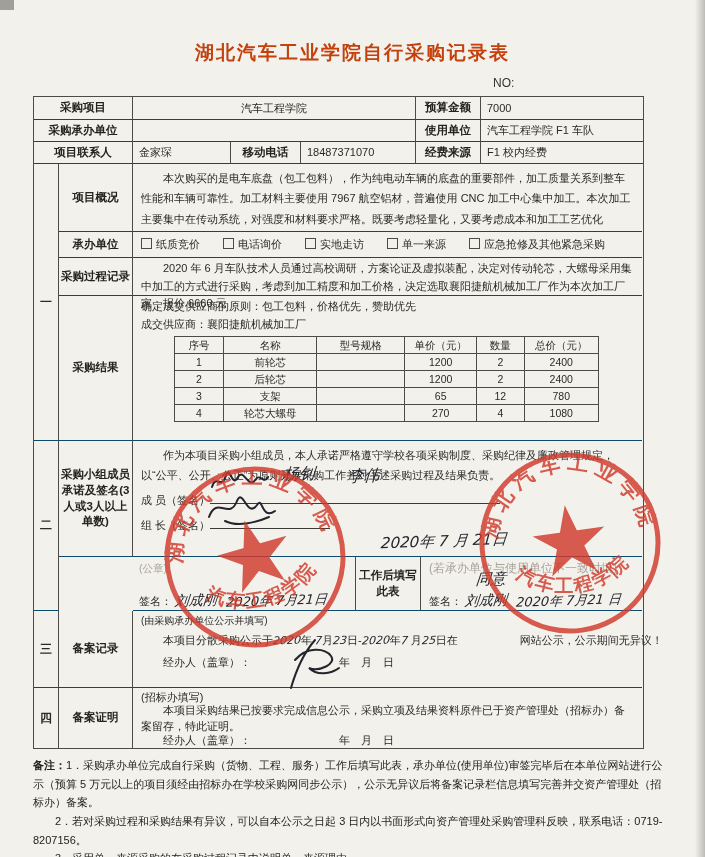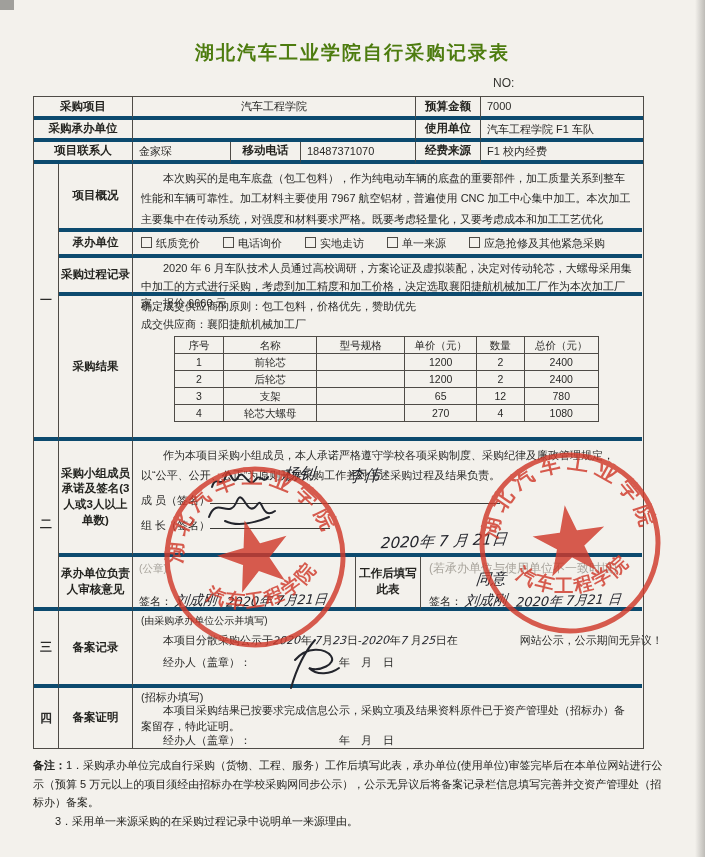--- a/index.html
+++ b/index.html
@@ -6,27 +6,27 @@
   body{
     width:705px;height:857px;position:relative;overflow:hidden;
     background:#f3f1ec;
     font-family:"Liberation Sans","DejaVu Sans",sans-serif;
     color:#2a2a28;
   }
   .scan-edge-right{position:absolute;top:0;right:0;width:10px;height:857px;
     background:linear-gradient(to right,rgba(0,0,0,0),rgba(90,88,84,.35));}
   .scan-smudge{position:absolute;left:0;top:0;width:14px;height:10px;background:rgba(60,60,58,.45);}
   .title{position:absolute;left:0;top:40px;width:705px;text-align:center;
-    font-size:19px;font-weight:bold;letter-spacing:2px;color:#4d7c0f;}
+    font-size:19px;font-weight:bold;letter-spacing:2px;color:#c2410c;}
   .no-line{position:absolute;left:493px;top:76px;font-size:12px;color:#33332f;}
 
   .tbl{position:absolute;left:33px;top:96px;width:609px;height:651px;
     border:1px solid #4e4b46;box-sizing:content-box;}
   .cell{position:absolute;box-sizing:border-box;border-right:1px solid #4e4b46;
-    border-bottom:4px solid #0c4a6e;font-size:11px;line-height:1.35;overflow:visible;}
+    border-bottom:1px solid #0c4a6e;font-size:11px;line-height:1.35;overflow:visible;}
   .cell.noR{border-right:none;}
   .cell.noB{border-bottom:none;}
   .lab{display:flex;align-items:center;justify-content:center;text-align:center;
     font-weight:bold;font-size:11.5px;color:#23231f;padding:2px;}
   .num{display:flex;align-items:center;justify-content:center;font-weight:bold;font-size:12px;}
   .val{display:flex;align-items:center;padding:2px 6px;}
   .val.center{justify-content:center;}
   .txt{padding:4px 8px;}
   .indent{text-indent:2em;}
   .methods{display:flex;align-items:center;gap:23px;padding:0 8px;}
@@ -163,21 +163,20 @@
       <path d="M4,20 C8,6 14,24 18,8 C22,-2 24,22 30,10 C36,0 40,24 48,12 C52,6 56,18 60,10" fill="none" stroke="#23252c" stroke-width="2" stroke-linecap="round"></path>
     </svg>
     <span class="hand big abs" style="left:150px;top:22px">杨钊</span>
     <span class="hand big abs" style="left:215px;top:24px">李伟</span>
     <svg class="abs" style="left:70px;top:50px" width="80" height="36" viewBox="0 0 80 36">
       <path d="M6,26 C14,4 26,30 34,10 C40,-4 44,28 54,14 C60,4 58,30 72,20 M22,30 C34,36 52,32 66,26" fill="none" stroke="#23252c" stroke-width="2" stroke-linecap="round"></path>
     </svg>
     <span class="hand abs" style="left:248px;top:90px;font-size:15px">2020年 7 月 21日</span>
   </div>
 
-  <div class="cell lab" style="left:25px;top:460px;width:74px;height:54px">承办单位负责人审核意见</div>
   <div class="cell" style="left:99px;top:460px;width:223px;height:54px">
     <span class="gray abs" style="left:6px;top:4px">(公章)</span>
     <div class="abs" style="left:6px;top:34px;font-size:11px;white-space:nowrap">
       <span>签名：</span>
       <span class="hand" style="font-size:14px">刘成刚</span>
       <span class="hand" style="font-size:13px;margin-left:6px">2020年 7月21日</span>
     </div>
   </div>
   <div class="cell lab" style="left:322px;top:460px;width:65px;height:54px">工作后填写此表</div>
   <div class="cell noR" style="left:387px;top:460px;width:221px;height:54px">
@@ -231,14 +230,15 @@
     <path id="arcBotR" d="M 28,112 A 86,86 0 0 0 162,112"></path>
   </defs>
   <circle cx="95" cy="95" r="88" fill="none" stroke="#d03a2b" stroke-width="5"></circle>
   <path d="M95,57 L117.3,125.7 L58.9,83.3 L131.1,83.3 L72.7,125.7 Z" fill="#d03a2b"></path>
   <text fill="#d03a2b" font-size="21" font-weight="bold" letter-spacing="6"><textPath href="#arcTopR" startOffset="6%">湖北汽车工业学院</textPath></text>
   <text fill="#d03a2b" font-size="19" font-weight="bold" letter-spacing="2"><textPath href="#arcBotR" startOffset="8%">汽车工程学院</textPath></text>
 </svg>
 
 <div class="notes">
   <p class="first"><b>备注：</b><span>1．采购承办单位完成自行采购（货物、工程、服务）工作后填写此表，承办单位(使用单位)审签完毕后在本单位网站进行公示（预算 5 万元以上的项目须经由招标办在学校采购网同步公示），公示无异议后将备案记录栏信息填写完善并交资产管理处（招标办）备案。</span></p>
+  <p>2．若对采购过程和采购结果有异议，可以自本公示之日起 3 日内以书面形式向资产管理处采购管理科反映，联系电话：0719-8207156。</p>
   <p>3．采用单一来源采购的在采购过程记录中说明单一来源理由。</p>
 </div>
 
 </body></html>

